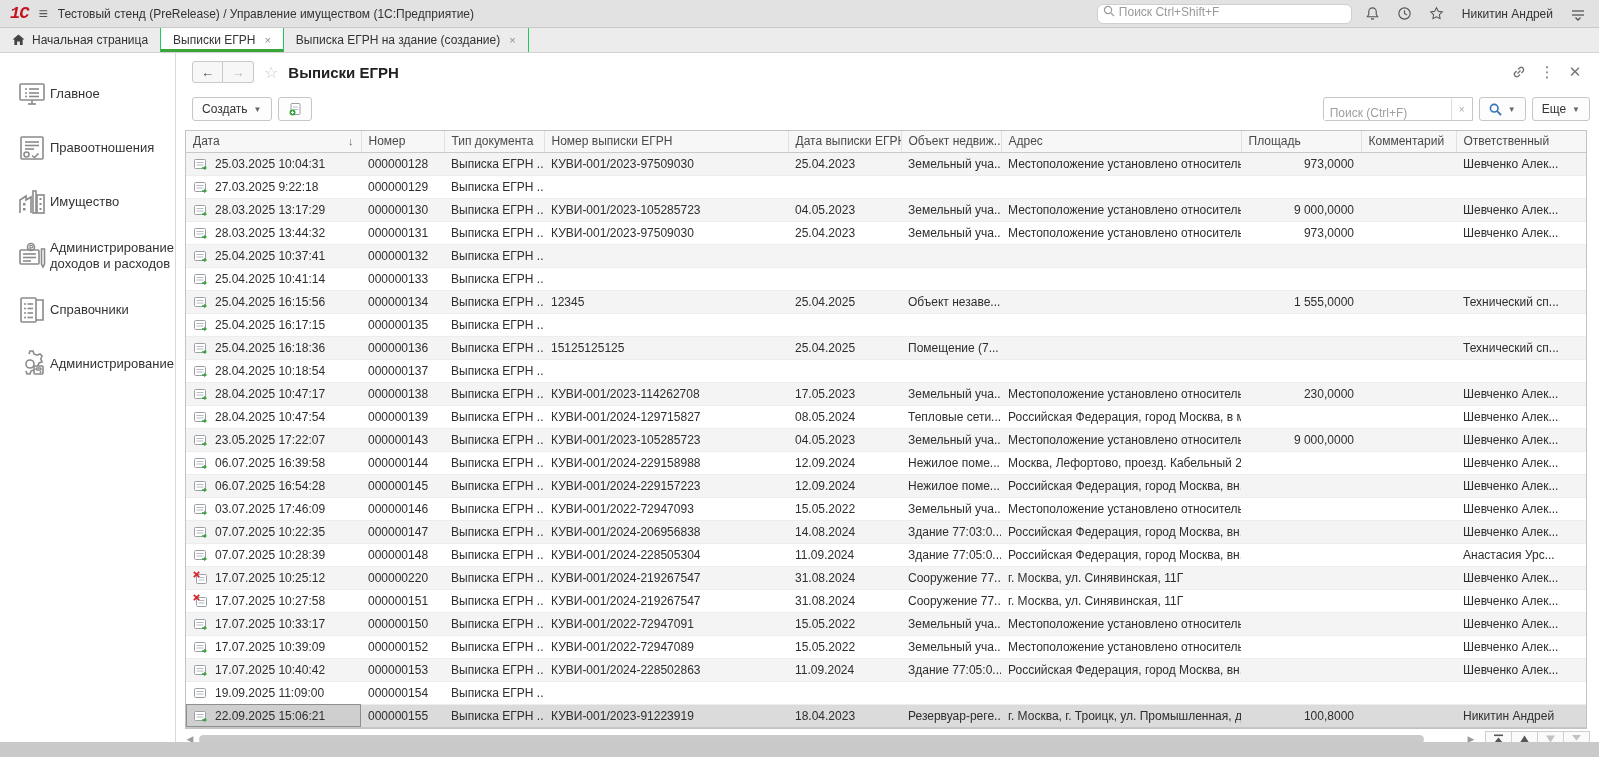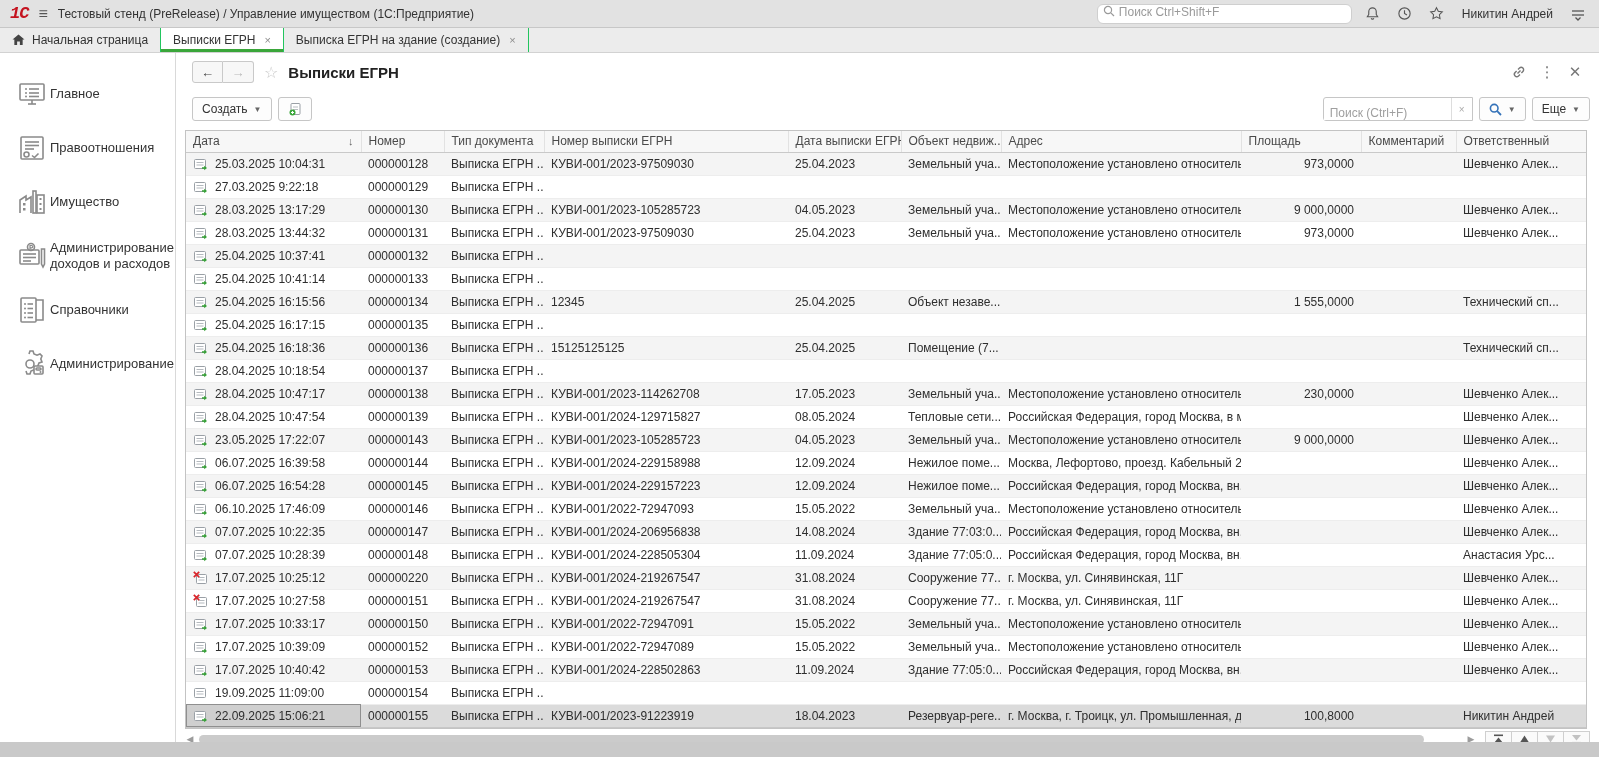--- a/index.html
+++ b/index.html
@@ -689,21 +689,21 @@
     <td class="c0">
                   <span class="cellflex">
                     <span class="doc-icon">
                       <svg width="15" height="14" viewBox="0 0 15 14">
                         <rect x="1.5" y="2.5" width="11" height="9" rx="1" fill="#fff" stroke="#9aa0a6"></rect>
                         <line x1="3.5" y1="5.5" x2="10.5" y2="5.5" stroke="#b4b9be"></line>
                         <line x1="3.5" y1="8" x2="10.5" y2="8" stroke="#b4b9be"></line>
                         <path d="M9 10.2 h2.2 V8.8 L14 11 l-2.8 2.2 V11.8 H9 Z" fill="#35a035"></path>
                       </svg>
                     </span>
-                    <span class="date-text">06.10.2025 17:46:09</span>
+                    <span class="date-text">03.07.2025 17:46:09</span>
                   </span>
                 </td>
     <td>000000146</td>
     <td>Выписка ЕГРН ...</td>
     <td>КУВИ-001/2022-72947093</td>
     <td>15.05.2022</td>
     <td>Земельный уча...</td>
     <td>Местоположение установлено относительно ...</td>
     <td class="c7"></td>
     <td></td>

